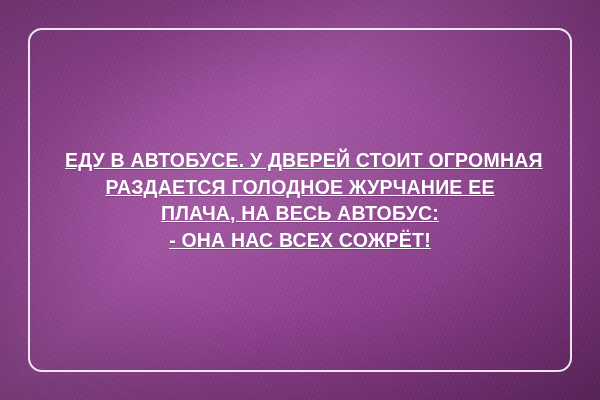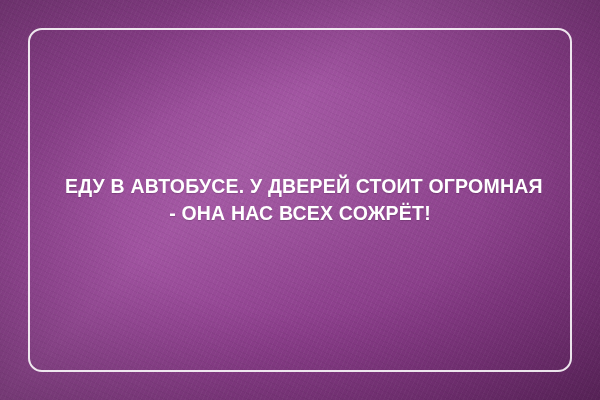--- a/index.html
+++ b/index.html
@@ -59,29 +59,32 @@
     font-size: 19.5px;
     line-height: 1.36;
     letter-spacing: 0.2px;
     text-transform: uppercase;
     font-family: "Liberation Sans", sans-serif;
     text-shadow: 0 1px 1px rgba(0,0,0,0.18);
   }
   .line {
     display: block;
     white-space: nowrap;
+    text-decoration: underline;
   }
   .line.punch {
     margin-top: 0;
   }
 </style>
 </head>
 <body>
 
 <div class="card">
   <div class="texture"></div>
   <div class="vignette"></div>
   <div class="frame"></div>
   <div class="text-block">
     <span class="line">ЕДУ В АВТОБУСЕ. У ДВЕРЕЙ СТОИТ ОГРОМНАЯ</span>
+    <span class="line">РАЗДАЕТСЯ ГОЛОДНОЕ ЖУРЧАНИЕ ЕЕ</span>
+    <span class="line">ПЛАЧА, НА ВЕСЬ АВТОБУС:</span>
     <span class="line punch">- ОНА НАС ВСЕХ СОЖРЁТ!</span>
   </div>
 </div>
 
 </body></html>

